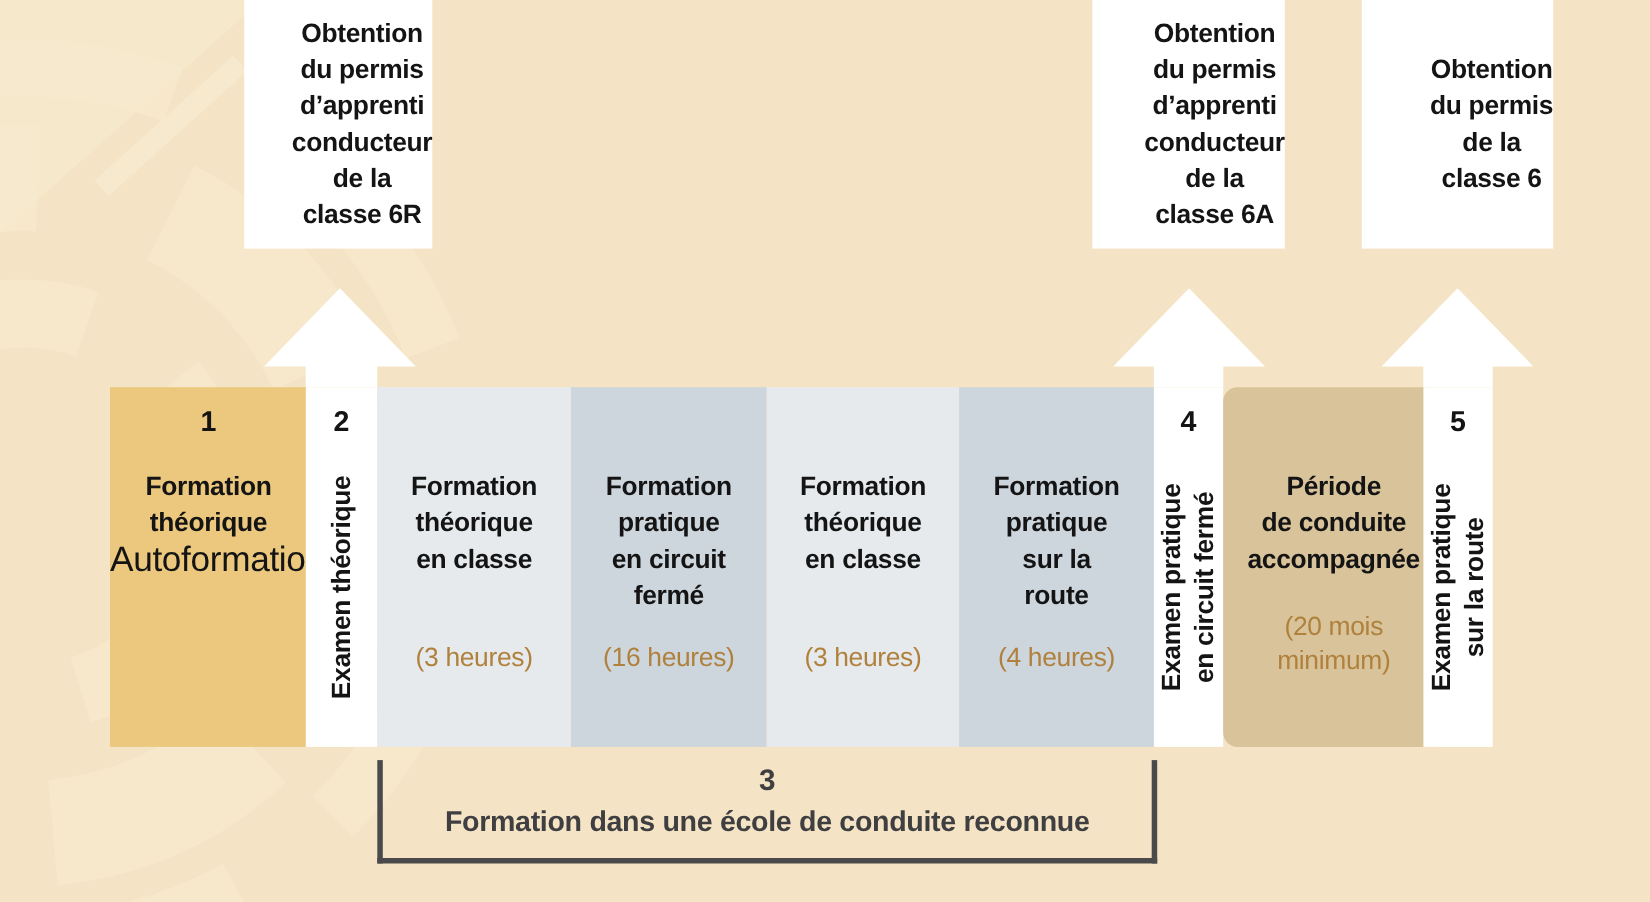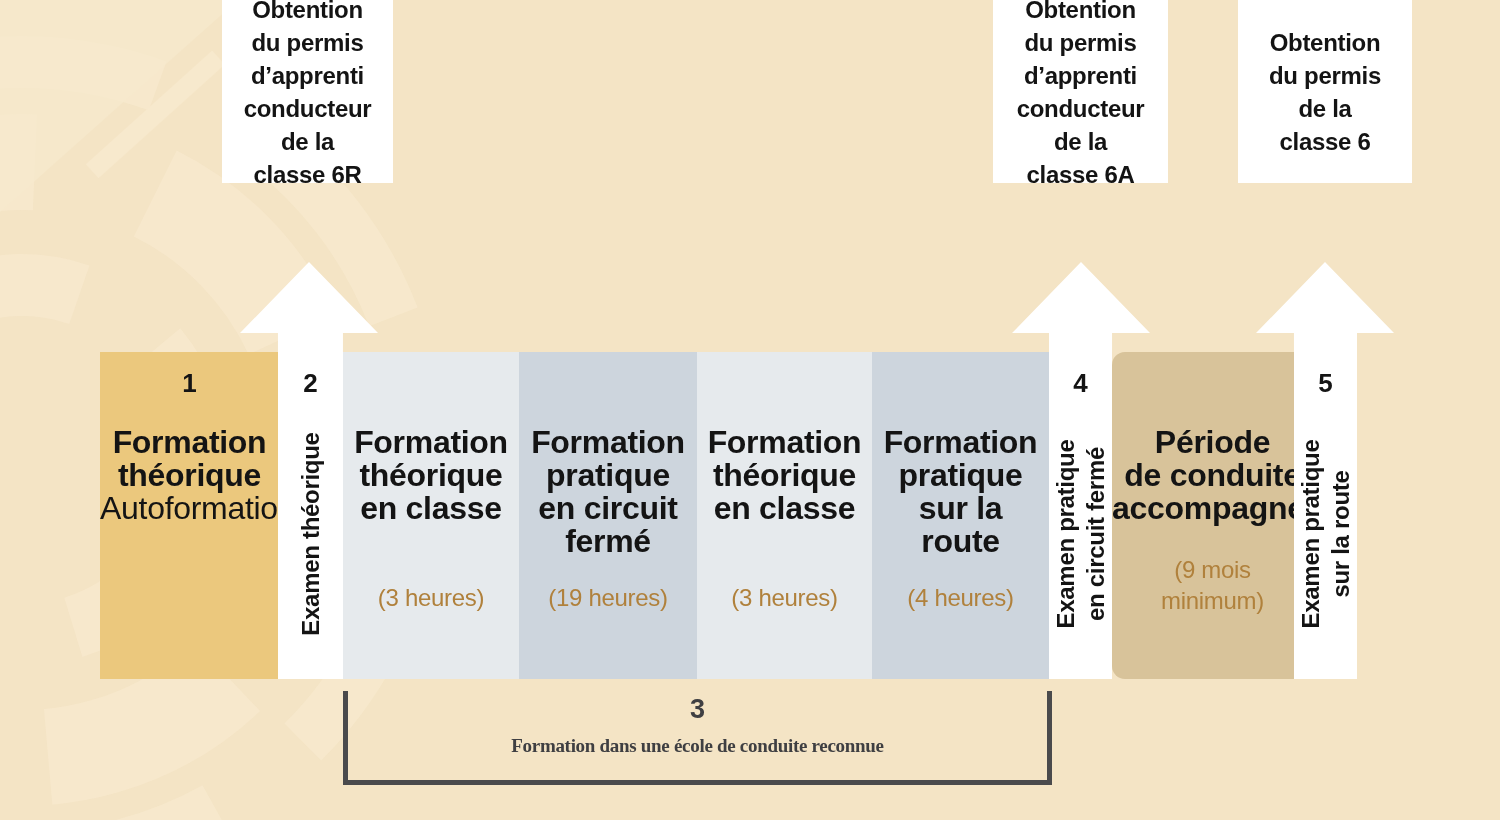--- a/index.html
+++ b/index.html
@@ -21,22 +21,22 @@
     background:var(--c-background);
     font-family:"Liberation Sans","DejaVu Sans",sans-serif;
     color:var(--c-main-text);
     -webkit-font-smoothing:antialiased;
   }
   .stage *{box-sizing:border-box;}
   
   .watermark{position:absolute;left:0;top:0;pointer-events:none;}
   
   .permit-box{
-    position:absolute;top:0;height:183px;background:var(--c-white);
-    display:flex;align-items:center;justify-content:center;text-align:center;
+    position:absolute;top:0;height:226px;background:var(--c-white);
+    display:flex;align-items:center;justify-content:flex-end;text-align:center;
   }
   .permit-box .label{
     font-weight:bold;font-size:24px;line-height:33px;white-space:pre-line;letter-spacing:-0.3px;
   }
   .permit-box.p1{left:222px;width:171px;}
   .permit-box.p2{left:993px;width:175px;}
   .permit-box.p3{left:1238px;width:174px;}
   
   .arrow-up{position:absolute;top:262px;width:138px;height:90px;background:var(--c-white);}
   .arrow-up.a1{left:240px;clip-path:polygon(50% 0,100% 79%,74.6% 79%,74.6% 100%,27.5% 100%,27.5% 79%,0 79%);}
@@ -52,21 +52,21 @@
   .block.b6{left:872px;width:177px;background:var(--c-practice-block);}
   .block.s4{left:1049px;width:63px;background:var(--c-white);}
   .block.acc{left:1112px;width:201px;background:var(--c-accompanied-block);border-radius:13px;}
   .block.s5{left:1294px;width:63px;background:var(--c-white);}
   .step-number{
     position:absolute;top:16px;left:0;right:0;
     font-weight:bold;font-size:26px;line-height:30px;
   }
   .block-title{
     position:absolute;top:74px;left:0;right:0;
-    font-weight:bold;font-size:32px;line-height:33px;white-space:pre-line;letter-spacing:-0.3px;
+    font-weight:bold;font-size:24px;line-height:33px;white-space:pre-line;letter-spacing:-0.3px;
   }
   .block-subtitle{
     position:absolute;top:140px;left:0;right:0;
     font-weight:normal;font-size:32px;line-height:33px;letter-spacing:-0.3px;
   }
   .block-duration{
     position:absolute;top:230px;left:0;right:0;
     color:var(--c-duration-text);font-size:24px;line-height:31px;white-space:pre-line;letter-spacing:-0.3px;
   }
   .block.acc .block-duration{top:202px;}
@@ -78,21 +78,21 @@
   }
   
   .school-bracket{
     position:absolute;left:343px;top:691px;width:709px;height:94px;
     border-left:5px solid var(--c-bracket);
     border-right:5px solid var(--c-bracket);
     border-bottom:5px solid var(--c-bracket);
     text-align:center;color:#3f3f42;
   }
   .school-bracket .bracket-number{font-weight:bold;font-size:27px;line-height:30px;margin-top:3px;}
-  .school-bracket .bracket-caption{font-weight:bold;font-size:19px;line-height:30px;margin-top:7px;letter-spacing:-0.3px;font-family:Liberation Serif, serif;}
+  .school-bracket .bracket-caption{font-weight:bold;font-size:26px;line-height:30px;margin-top:7px;letter-spacing:-0.3px;}
 </style>
 </head>
 <body>
 
 <div class="stage">
 
   <svg class="watermark" width="470" height="820" viewBox="0 0 470 820" aria-hidden="true">
     <g fill="none" stroke="#f7e9cd">
       <circle cx="22" cy="460" r="398" stroke-width="52" stroke-dasharray="230 110" opacity="0.85" transform="rotate(12 22 460)"></circle>
       <circle cx="22" cy="460" r="298" stroke-width="96" stroke-dasharray="200 125" opacity="0.8" transform="rotate(-16 22 460)"></circle>
@@ -145,21 +145,21 @@
     <div class="block-title">Formation
 théorique
 en classe</div>
     <div class="block-duration">(3 heures)</div>
   </div>
   <div class="block b4">
     <div class="block-title">Formation
 pratique
 en circuit
 fermé</div>
-    <div class="block-duration">(19 heures)</div>
+    <div class="block-duration">(16 heures)</div>
   </div>
   <div class="block b5">
     <div class="block-title">Formation
 théorique
 en classe</div>
     <div class="block-duration">(3 heures)</div>
   </div>
   <div class="block b6">
     <div class="block-title">Formation
 pratique
@@ -171,21 +171,21 @@
   <div class="block s4">
     <div class="step-number">4</div>
     <div class="vlabel">Examen pratique
 en circuit fermé</div>
   </div>
 
   <div class="block acc">
     <div class="block-title">Période
 de conduite
 accompagnée</div>
-    <div class="block-duration">(9 mois
+    <div class="block-duration">(20 mois
 minimum)</div>
   </div>
 
   <div class="block s5">
     <div class="step-number">5</div>
     <div class="vlabel">Examen pratique
 sur la route</div>
   </div>
 
   <div class="school-bracket">

